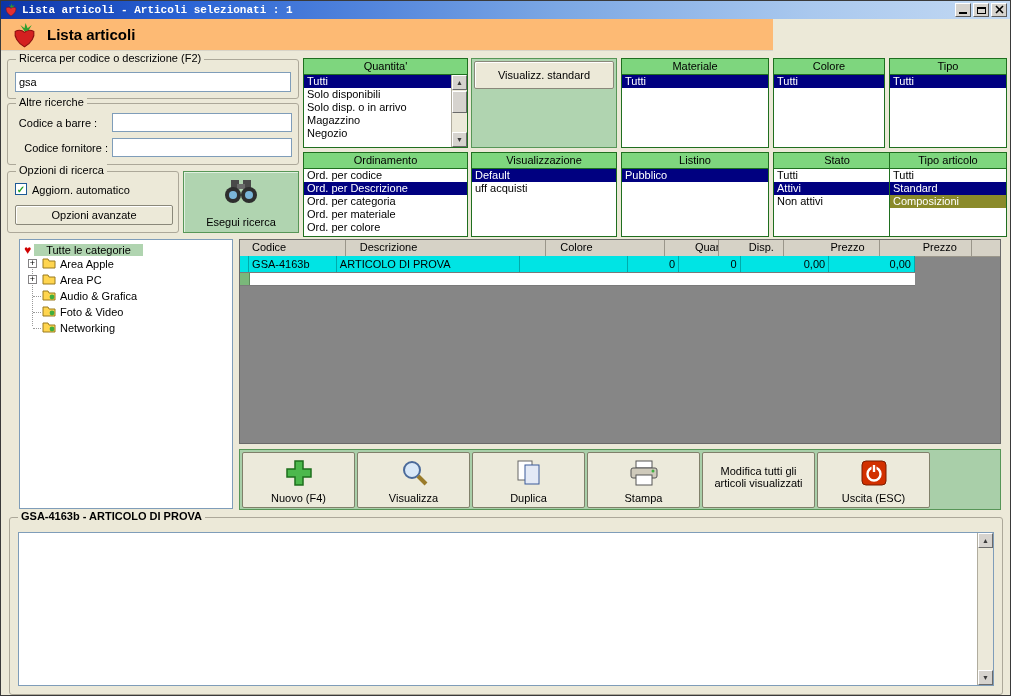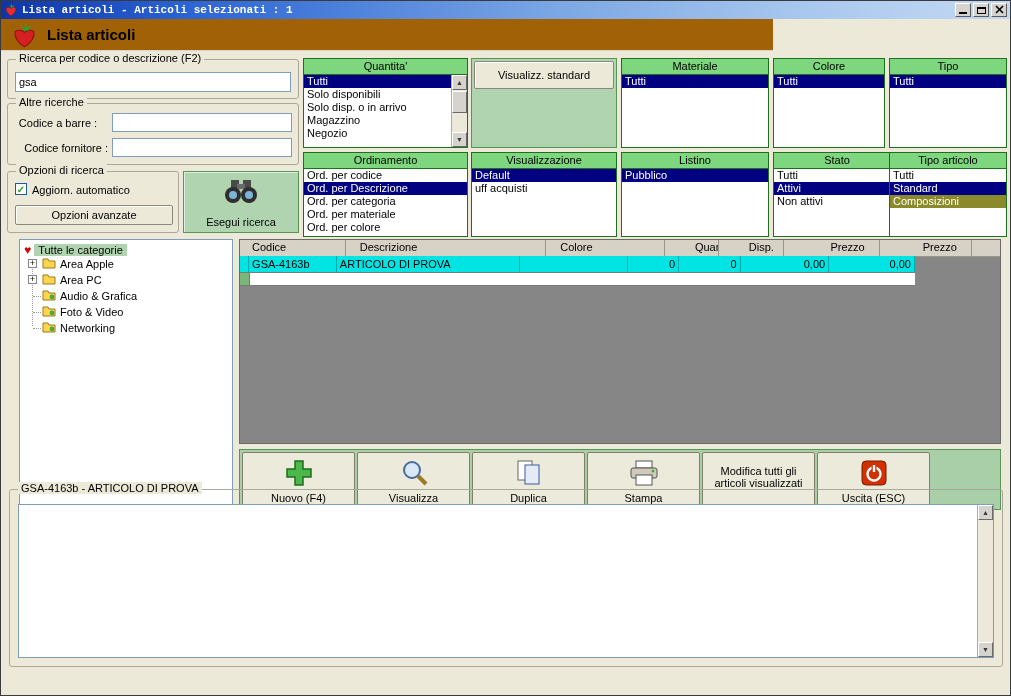--- a/index.html
+++ b/index.html
@@ -11,21 +11,21 @@
   .titlebar { position:absolute; left:0; top:0; width:100%; height:18px;
     background:linear-gradient(to right,#0d35a8 0%,#2a63d4 18%,#7ba7e4 55%,#a9c8ee 80%,#c3d9f3 100%);
     display:flex; align-items:center; padding:0 3px;font-family:Liberation Mono, monospace; }
   .titlebar .ttl { color:#fff; font-weight:bold; font-size:11px; margin-left:4px; flex:1; white-space:nowrap; }
   .tbbtn { width:16px; height:14px; background:#d6d3ce; border:1px solid; border-color:#fff #5a5a5a #5a5a5a #fff; margin-left:2px; position:relative; cursor:default; }
   .glyph-min { position:absolute; left:3px; bottom:2px; width:8px; height:2px; background:#000; }
   .glyph-max { position:absolute; left:3px; top:3px; width:9px; height:7px; border:1px solid #000; border-top-width:2px; }
   .glyph-x line { stroke:#000; stroke-width:1.6; }
 
   
-  .banner { position:absolute; left:0; top:18px; width:772px; height:32px; background:#a16207; border-bottom:1px solid #d8d4c8; }
+  .banner { position:absolute; left:0; top:18px; width:772px; height:32px; background:#fdba74; border-bottom:1px solid #d8d4c8; }
   .banner .app-title { position:absolute; left:46px; top:7px; font-size:15px; font-weight:bold; }
 
   
   .gbox { position:absolute; border:1px solid #aca899; border-radius:3px; }
   .gbox > .legend { position:absolute; top:-8px; left:8px; background:#ece9d8; padding:0 3px; white-space:nowrap; }
 
   input.txt { position:absolute; border:1px solid #7f9db9; background:#fff; font-family:"Liberation Sans",sans-serif; font-size:11px; padding:2px 3px; }
 
   .btn { background:#ece9d8; border:1px solid #8a887a; border-radius:2px; box-shadow:inset 1px 1px 0 #fff; font-size:11px; text-align:center; cursor:default; }
 
@@ -41,41 +41,41 @@
   .gpanel { position:absolute; background:#b0d4b0; border:1px solid #579657; }
 
   
   .vsb { position:absolute; right:0; top:0; bottom:0; width:16px; background:#ece9da; border-left:1px solid #b0ac9e; }
   .sbbtn { position:absolute; left:0; width:15px; height:15px; background:#d6d3ce; border:1px solid; border-color:#fff #6a6a6a #6a6a6a #fff; font-size:7px; text-align:center; line-height:13px; color:#3a3a3a; }
   .sbthumb { position:absolute; left:0; width:15px; background:#d6d3ce; border:1px solid; border-color:#fff #6a6a6a #6a6a6a #fff; }
 
   
   .tree { position:absolute; left:18px; top:238px; width:214px; height:270px; background:#fff; border:1px solid #7f9db9; }
   .trow { position:absolute; left:0; height:16px; line-height:16px; white-space:nowrap; }
-  .tsel { background:#b0d4b0; padding:0 4px; }
+  .tsel { background:#b0d4b0; padding:0 12px; }
   .plusbox { position:absolute; width:9px; height:9px; background:#fff; border:1px solid #848284; font-size:9px; line-height:7px; text-align:center; }
   .dotv { position:absolute; border-left:1px dotted #9a9a9a; }
   .doth { position:absolute; border-top:1px dotted #9a9a9a; }
 
   
   .grid { position:absolute; left:238px; top:238px; width:762px; height:205px; background:#868686; border:1px solid #6a6a6a; }
   .ghead { position:absolute; left:0; top:0; width:100%; height:16px; background:#d6d2c6; display:flex; }
   .ghc { height:17px; line-height:15px; padding:0 14px; border-right:1px solid #9a968a; border-bottom:1px solid #9a968a; overflow:hidden; }
   .num { text-align:right;margin-left:16px; }
   .grow { position:absolute; left:0; display:flex; }
   .gc { height:100%; line-height:16px; padding:0 3px; border-right:1px solid rgba(0,0,0,0.25); overflow:hidden; white-space:nowrap; }
 
   
   .abar { position:absolute; left:238px; top:448px; width:762px; height:61px; background:#a9cfa9; border:1px solid #579657; }
   .abtn { position:absolute; top:2px; width:113px; height:56px; background:#eceadb; border:1px solid #80806a; border-radius:2px; text-align:center; cursor:default; }
   .abtn .lbl { position:absolute; left:0; right:0; bottom:3px; font-size:11px; }
   .abtn .ic { position:absolute; left:0; right:0; top:4px; height:32px; display:flex; align-items:center; justify-content:center; }
   .abtn .lbl2 { position:absolute; left:2px; right:2px; top:12px; font-size:11px; }
 
-  .detailbox { position:absolute; left:8px; top:488px; width:994px; height:178px; }
+  .detailbox { position:absolute; left:8px; top:516px; width:994px; height:178px;font-weight:bold; }
   .detail-inner { position:absolute; left:8px; top:14px; right:8px; bottom:8px; background:#fff; border:1px solid #7f9db9; }
 </style>
 </head>
 <body>
 
 <div id="window">
 
   <div class="titlebar">
     <svg width="14" height="14" viewBox="0 0 26 26">
       <path d="M13 24 C6 20 3 14 4 9 C8 7 11 8 13 10 C15 8 18 7 22 9 C23 14 20 20 13 24Z" fill="#e23030" stroke="#8a0f0f"></path>

